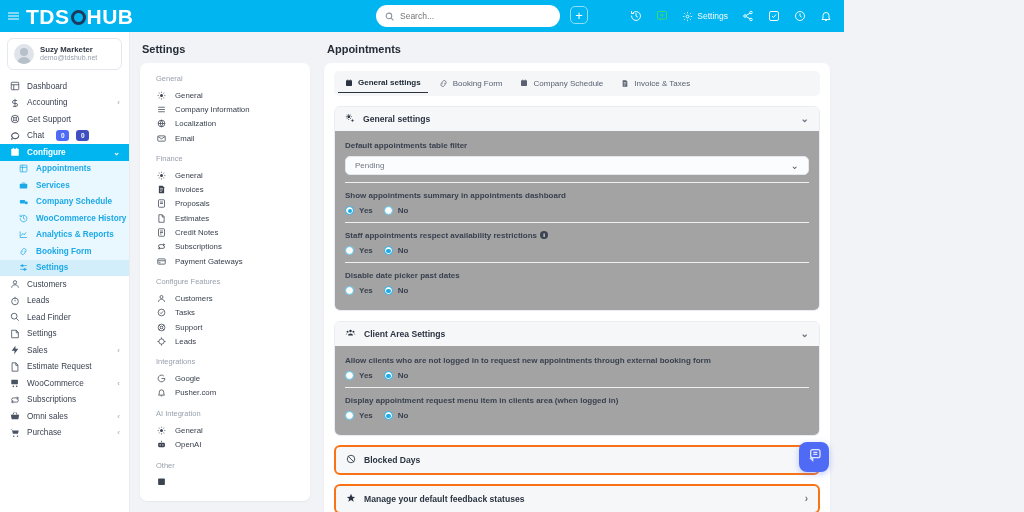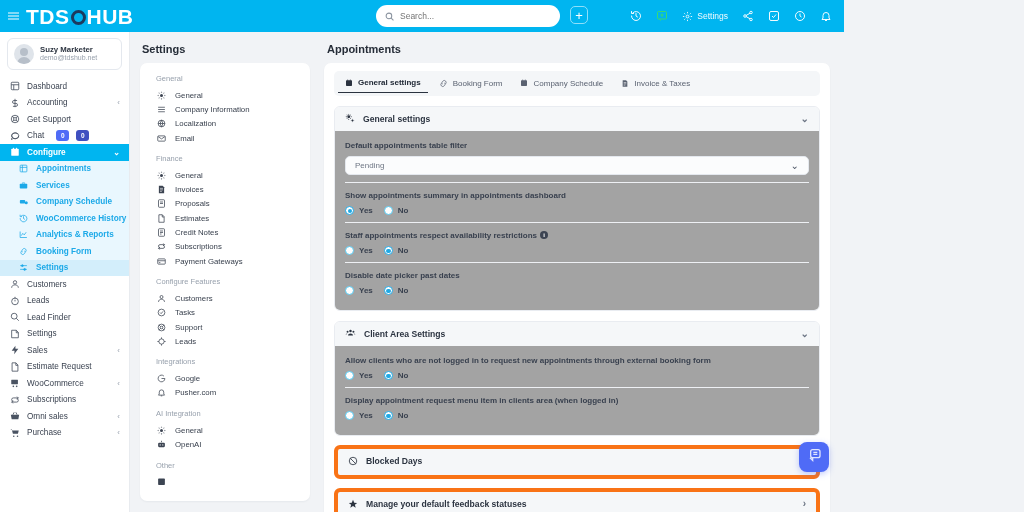--- a/index.html
+++ b/index.html
@@ -115,22 +115,22 @@
     height: 19px; border: 1px solid #e4e8ee; border-radius: 5px; background:#fbfcfd;
     display:flex; align-items:center; padding: 0 9px; font-size: 8px; color:#6e7684;
   }
   .select .chev { margin-left:auto; color:#4d5666; font-size:10px; line-height:1; }
   .radios { display:flex; align-items:center; gap: 11px; }
   .radio { display:flex; align-items:center; gap: 5px; font-size: 8px; font-weight:700; color:#39414f; cursor:pointer; }
   .dot { width: 9px; height: 9px; border-radius:50%; border: 1.4px solid #57c8f0; background:#fff; position:relative; flex:0 0 9px; }
   .dot.on { border-color:#1fa9e6; }
   .dot.on:after { content:""; position:absolute; left:1.6px; top:1.6px; width:4.2px; height:4.2px; border-radius:50%; background:#1fa9e6; }
   .collapsed {
-    margin-top: 9px; border: 4px solid #f97316; border-radius: 6px; background:#f5f7f9;
-    display:flex; gap:8px; padding: 7px 10px; font-size: 8.6px; font-weight:700; color:#2c3441; cursor:pointer;
+    margin-top: 9px; border: 2px solid #f97316; border-radius: 6px; background:#f5f7f9;
+    display:flex; align-items:center; gap:8px; padding: 7px 10px; font-size: 8.6px; font-weight:700; color:#2c3441; cursor:pointer;
   }
   .collapsed .chev { margin-left:auto; color:#6b7483; font-size:10px; line-height:1; }
 
   .chatbtn {
     position: absolute; right: 15px; bottom: 40px; width: 30px; height: 30px; border-radius: 8px;
     background:#4f6bf6; display:flex; align-items:center; justify-content:center; cursor:pointer;
     box-shadow: 0 2px 6px rgba(79,107,246,.35);
   }
 </style>
 </head>

